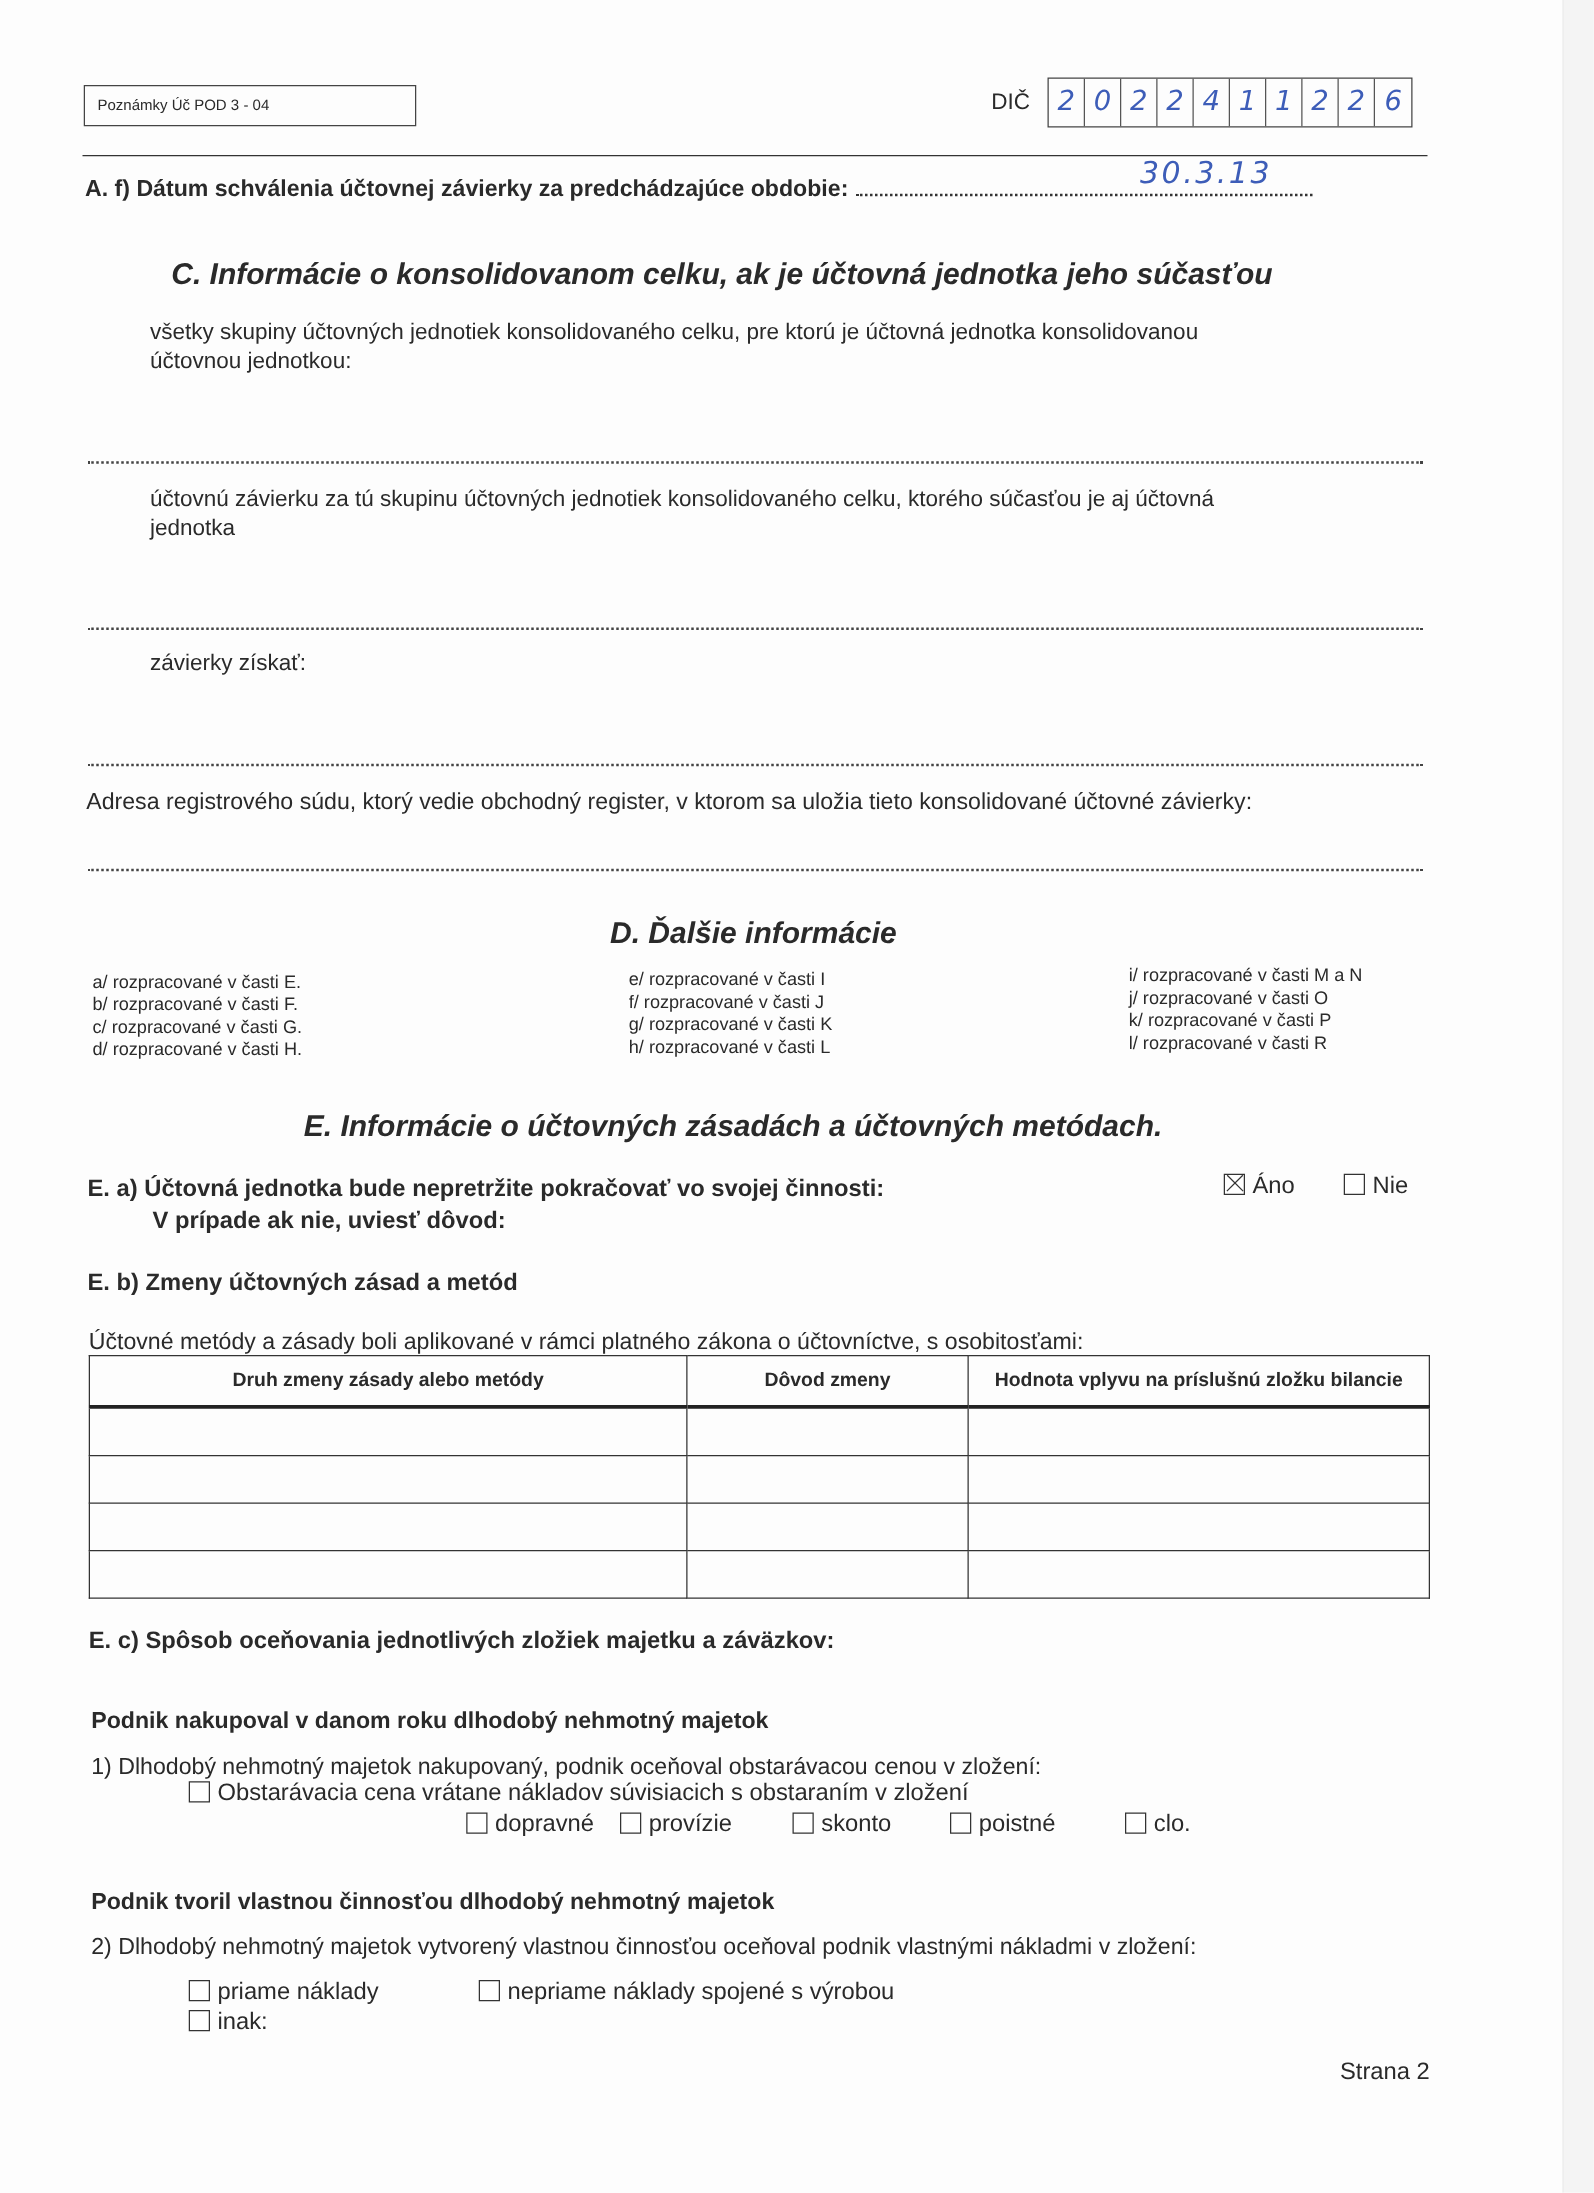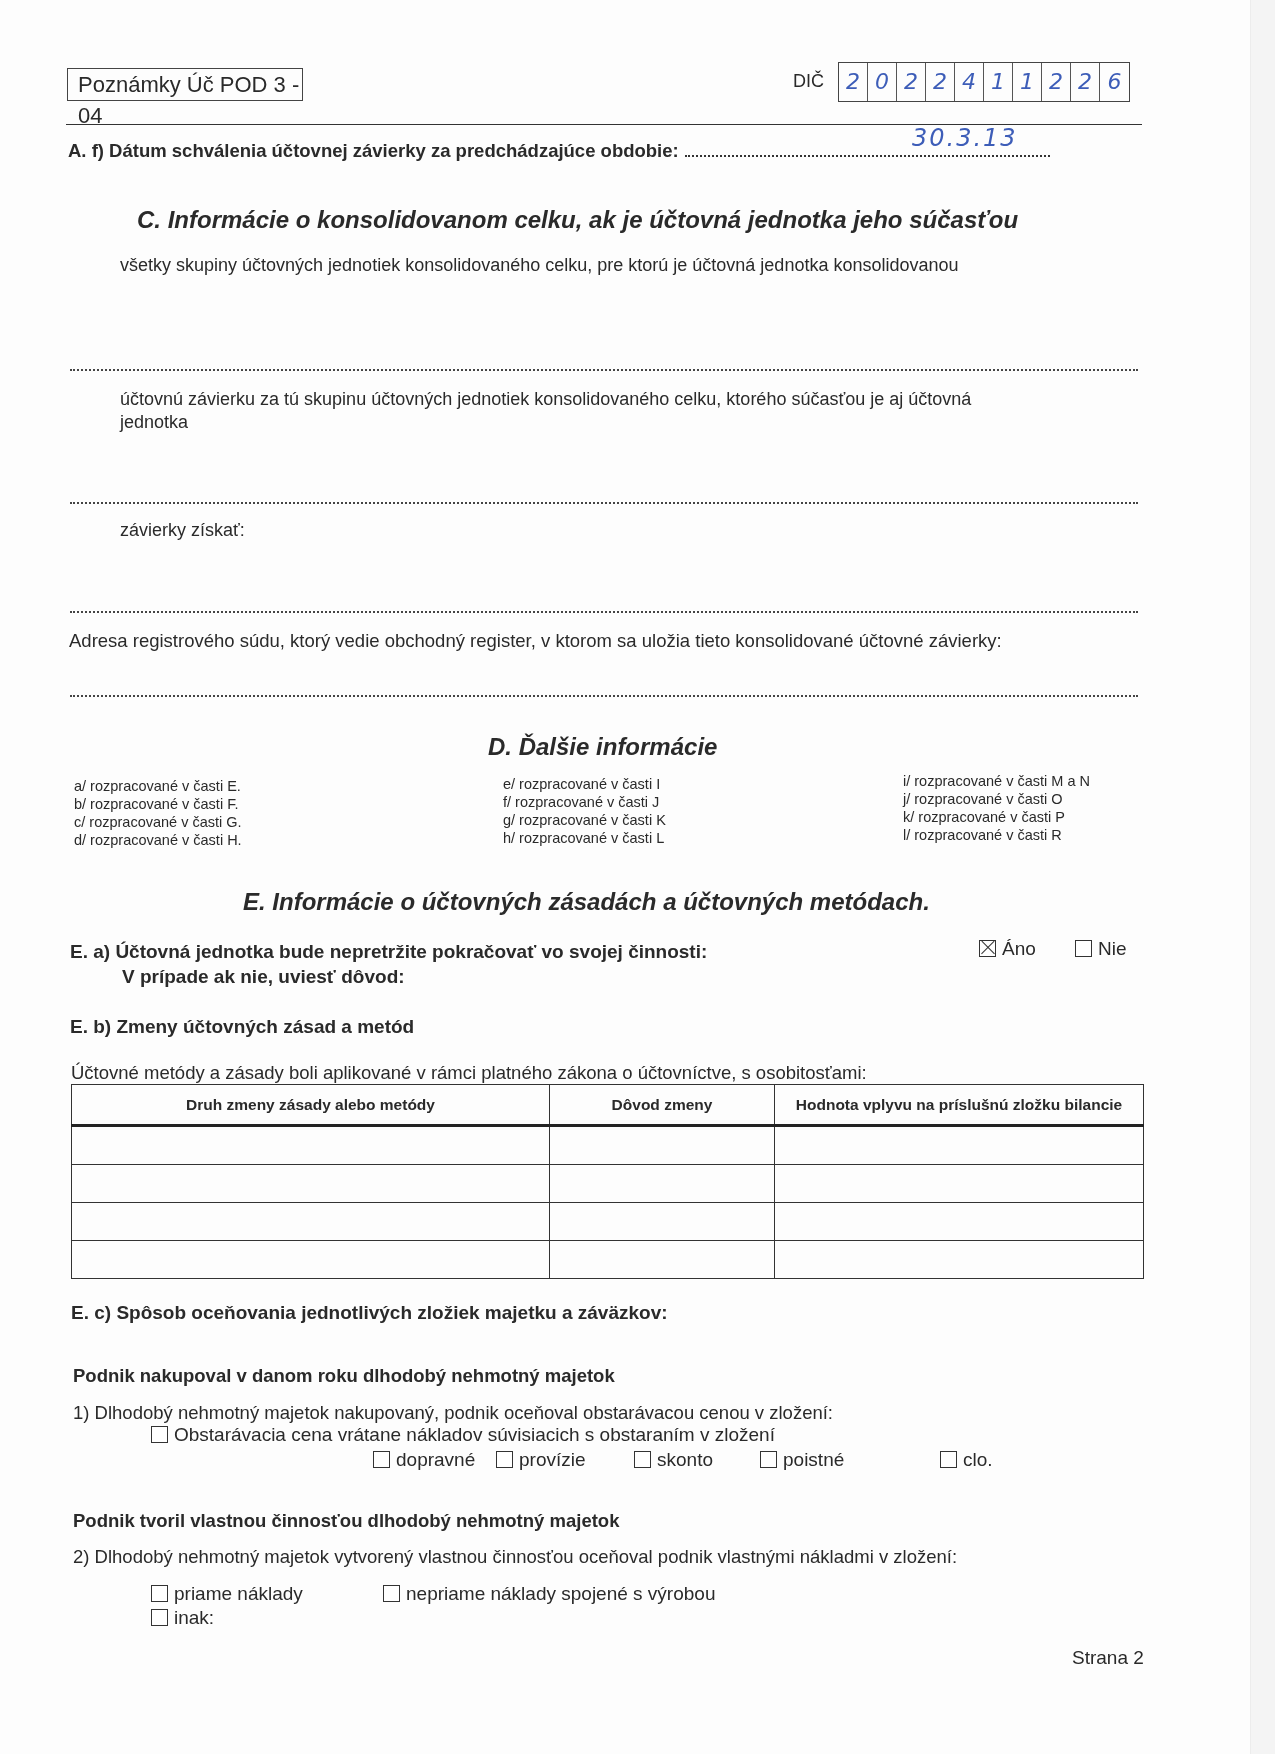--- a/index.html
+++ b/index.html
@@ -4,21 +4,21 @@
   <style>
     html, body { margin: 0; padding: 0; }
     body {
       width: 1275px; height: 1754px; position: relative; overflow: hidden;
       background: #fdfdfd;
       font-family: "Liberation Sans", sans-serif;
       color: #2a2a2a;
     }
     .scan-edge { position: absolute; top: 0; right: 0; width: 24px; height: 1754px; background: #f4f4f4; border-left: 1px solid #ececec; }
     .abs { position: absolute; }
-    .header-box { left: 67px; top: 68px; width: 236px; height: 33px; border: 1.5px solid #444; box-sizing: border-box; font-size: 22px; line-height: 31px; padding-left: 10px; }
+    .header-box { left: 67px; top: 68px; width: 266px; height: 33px; border: 1.5px solid #444; box-sizing: border-box; font-size: 12px; line-height: 31px; padding-left: 10px; }
     .dic-label { left: 793px; top: 71px; font-size: 18px; }
     .dic-boxes { left: 838px; top: 62px; display: flex; border: 1.5px solid #444; height: 38px; }
     .dic-cell { width: 29px; height: 38px; box-sizing: border-box; border-right: 1px solid #555; color: #3d5db8; font-family: "DejaVu Sans", sans-serif; font-size: 22px; text-align: center; line-height: 38px; font-style: italic; }
     .dic-cell:last-child { border-right: none; }
     .hr-top { left: 66px; top: 124px; width: 1076px; border-top: 1.6px solid #333; }
     .af-row { left: 68px; top: 140px; font-size: 18.5px; font-weight: bold; white-space: nowrap; }
     .af-dots { display: inline-block; width: 365px; border-bottom: 2px dotted #333; margin-left: 6px; height: 14px; }
     .af-hand { left: 912px; top: 124px; font-size: 24px; color: #3d5db8; font-style: italic; letter-spacing: 2px; font-family: "DejaVu Sans", sans-serif; }
     .sec-title { font-size: 24px; font-weight: bold; font-style: italic; white-space: nowrap; }
     .para { font-size: 18px; line-height: 23px; }
@@ -61,20 +61,21 @@
 
 <div class="abs af-row">
   <span>A. f) Dátum schválenia účtovnej závierky za predchádzajúce obdobie:</span><span class="af-dots"></span>
 </div>
 <div class="abs af-hand">30.3.13</div>
 
 <div class="abs sec-title" style="left:137px; top:206px;">C. Informácie o konsolidovanom celku, ak je účtovná jednotka  jeho súčasťou</div>
 
 <div class="abs para" style="left:68px; top:254px;">
   <div class="indent">všetky skupiny účtovných jednotiek konsolidovaného celku, pre ktorú je účtovná jednotka konsolidovanou</div>
+  <div class="indent">účtovnou jednotkou:</div>
 </div>
 <div class="abs dotline" style="top:369px;"></div>
 
 <div class="abs para" style="left:68px; top:388px;">
   <div class="indent">účtovnú závierku za tú skupinu účtovných jednotiek konsolidovaného celku, ktorého súčasťou je aj účtovná</div>
   <div class="indent">jednotka</div>
 </div>
 <div class="abs dotline" style="top:502px;"></div>
 
 <div class="abs para" style="left:68px; top:519px;">
@@ -163,21 +164,21 @@
 </div>
 <div class="abs" style="left:496px; top:1449px;">
   <span class="cb"></span><span class="cb-label">provízie</span>
 </div>
 <div class="abs" style="left:634px; top:1449px;">
   <span class="cb"></span><span class="cb-label">skonto</span>
 </div>
 <div class="abs" style="left:760px; top:1449px;">
   <span class="cb"></span><span class="cb-label">poistné</span>
 </div>
-<div class="abs" style="left:892px; top:1449px;padding-left:48px;">
+<div class="abs" style="left:852px; top:1449px;padding-left:48px;">
   <span class="cb"></span><span class="cb-label">clo.</span>
 </div>
 
 <div class="abs subhead" style="left:73px; top:1510px; font-size:18.5px;">Podnik tvoril vlastnou činnosťou dlhodobý nehmotný majetok</div>
 <div class="abs para" style="left:73px; top:1545px; font-size:18.5px;">2) Dlhodobý nehmotný majetok vytvorený vlastnou činnosťou oceňoval podnik vlastnými nákladmi v zložení:</div>
 <div class="abs" style="left:151px; top:1583px;">
   <span class="cb"></span><span class="cb-label">priame náklady</span>
 </div>
 <div class="abs" style="left:383px; top:1583px;">
   <span class="cb"></span><span class="cb-label">nepriame náklady spojené s výrobou</span>

